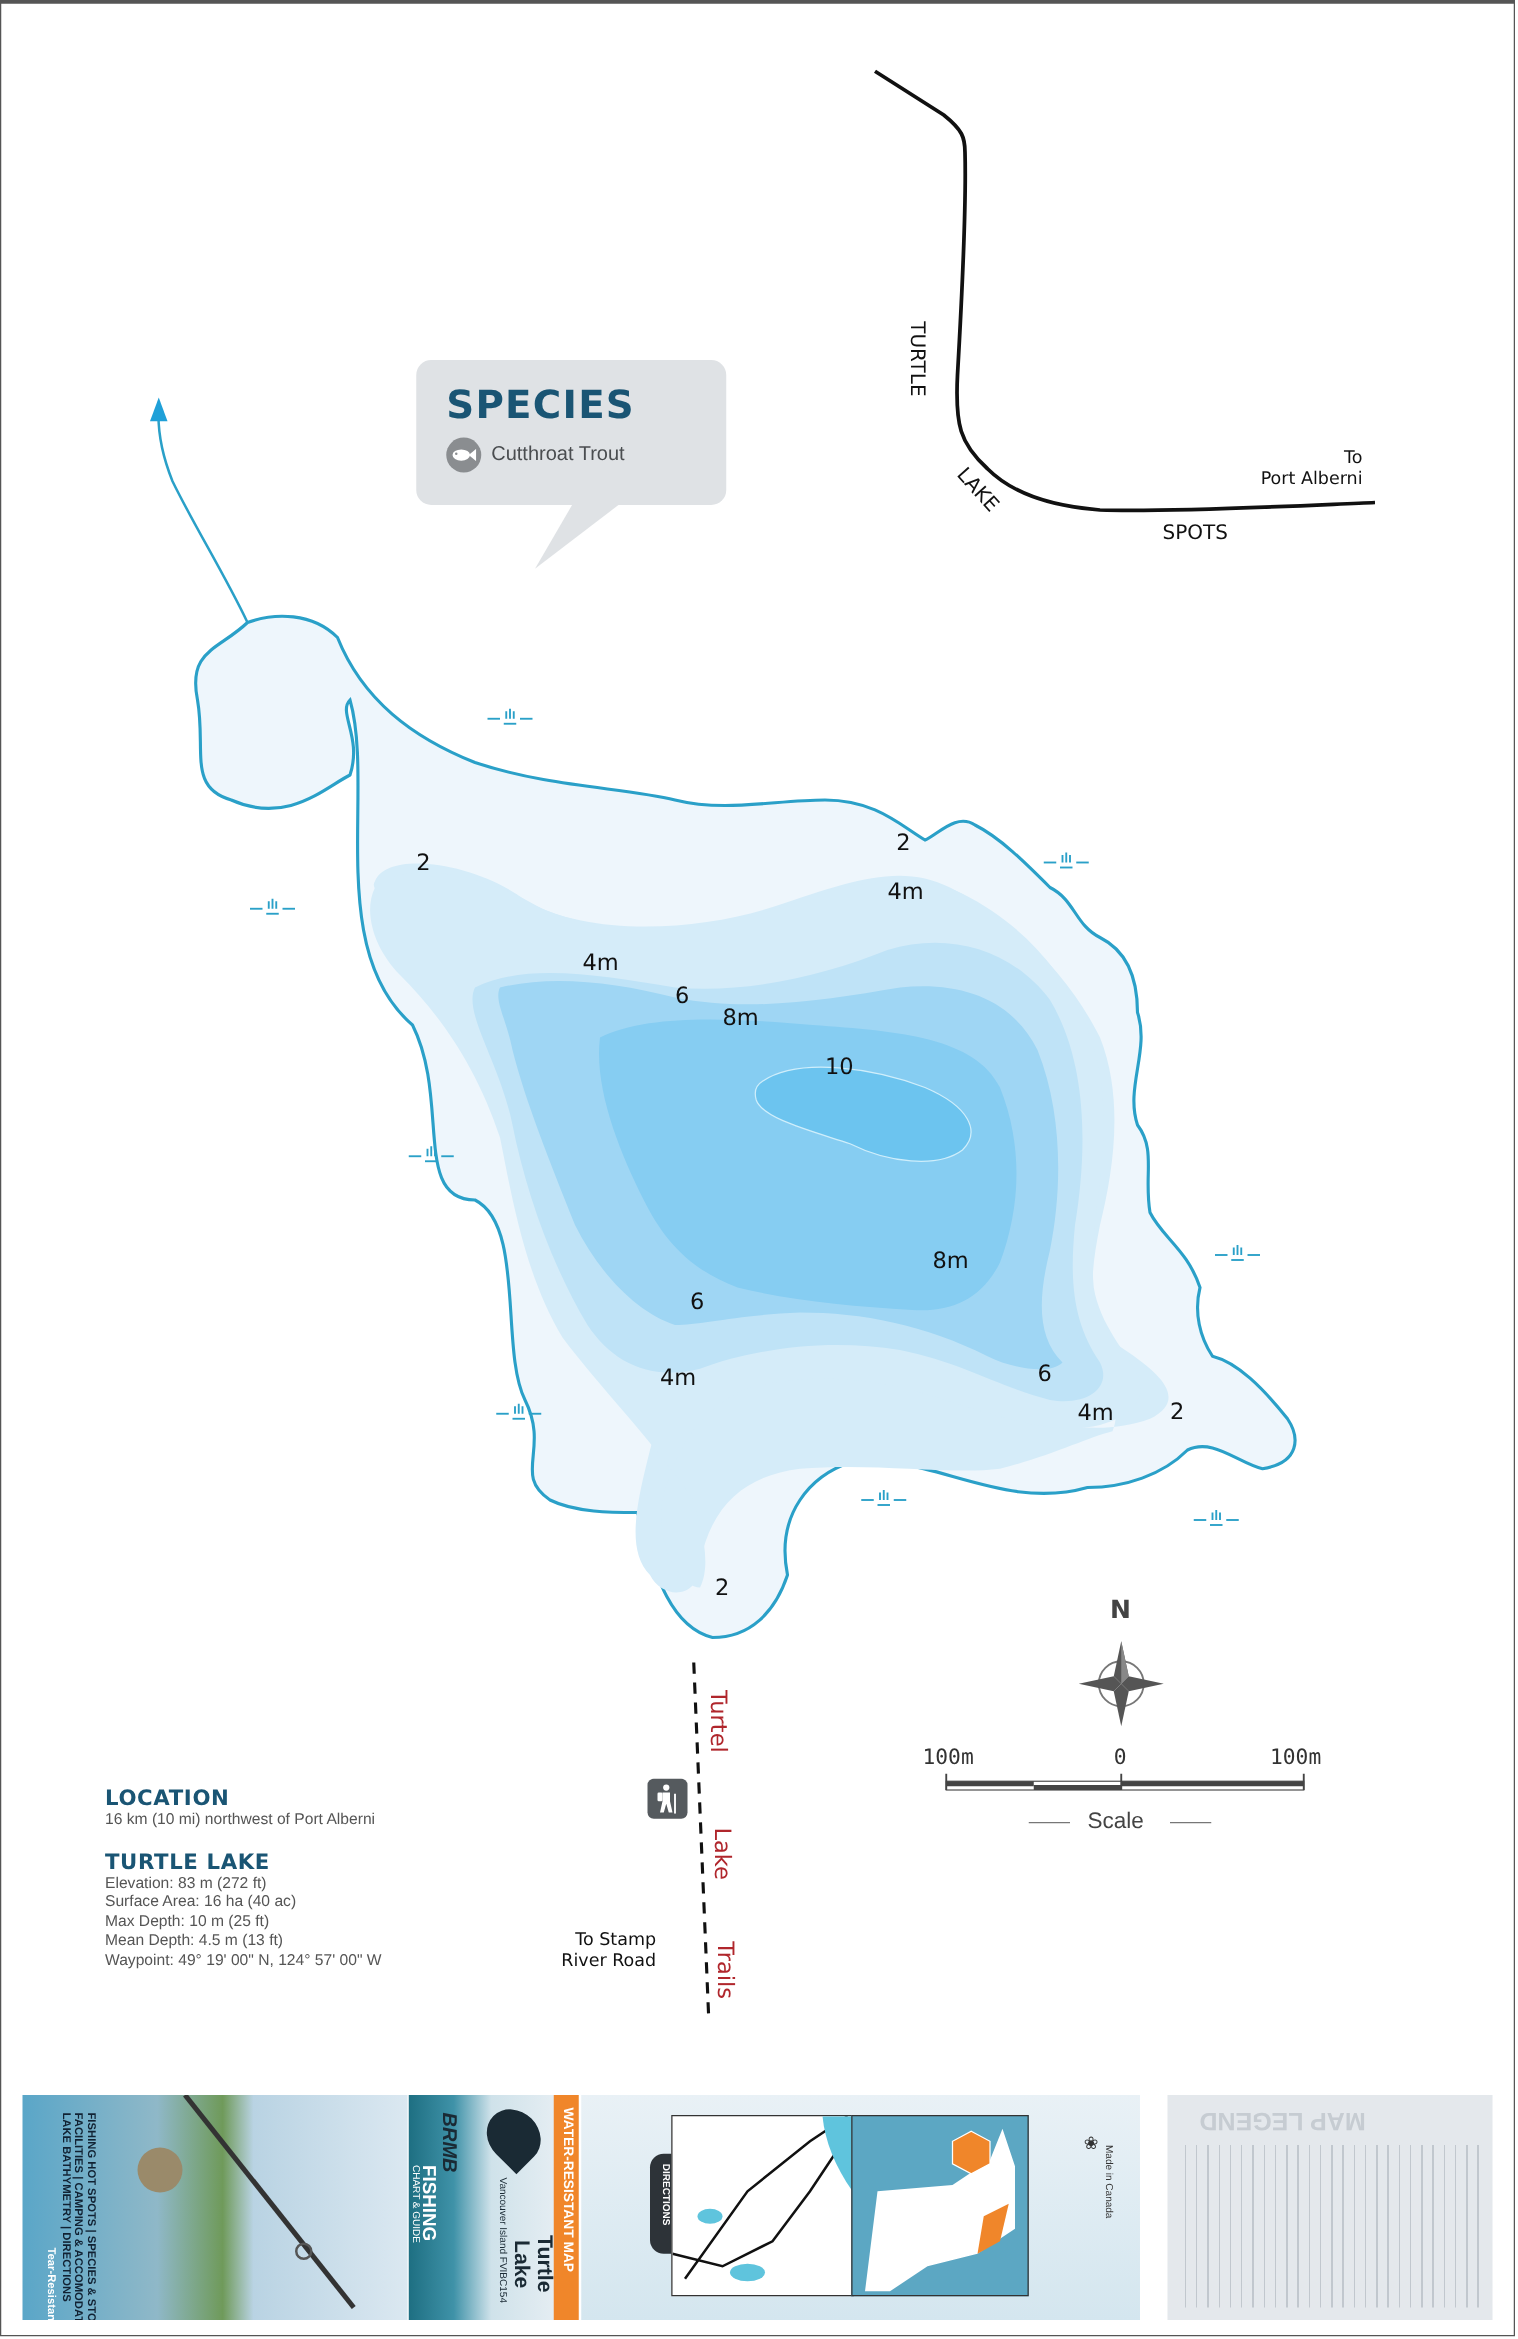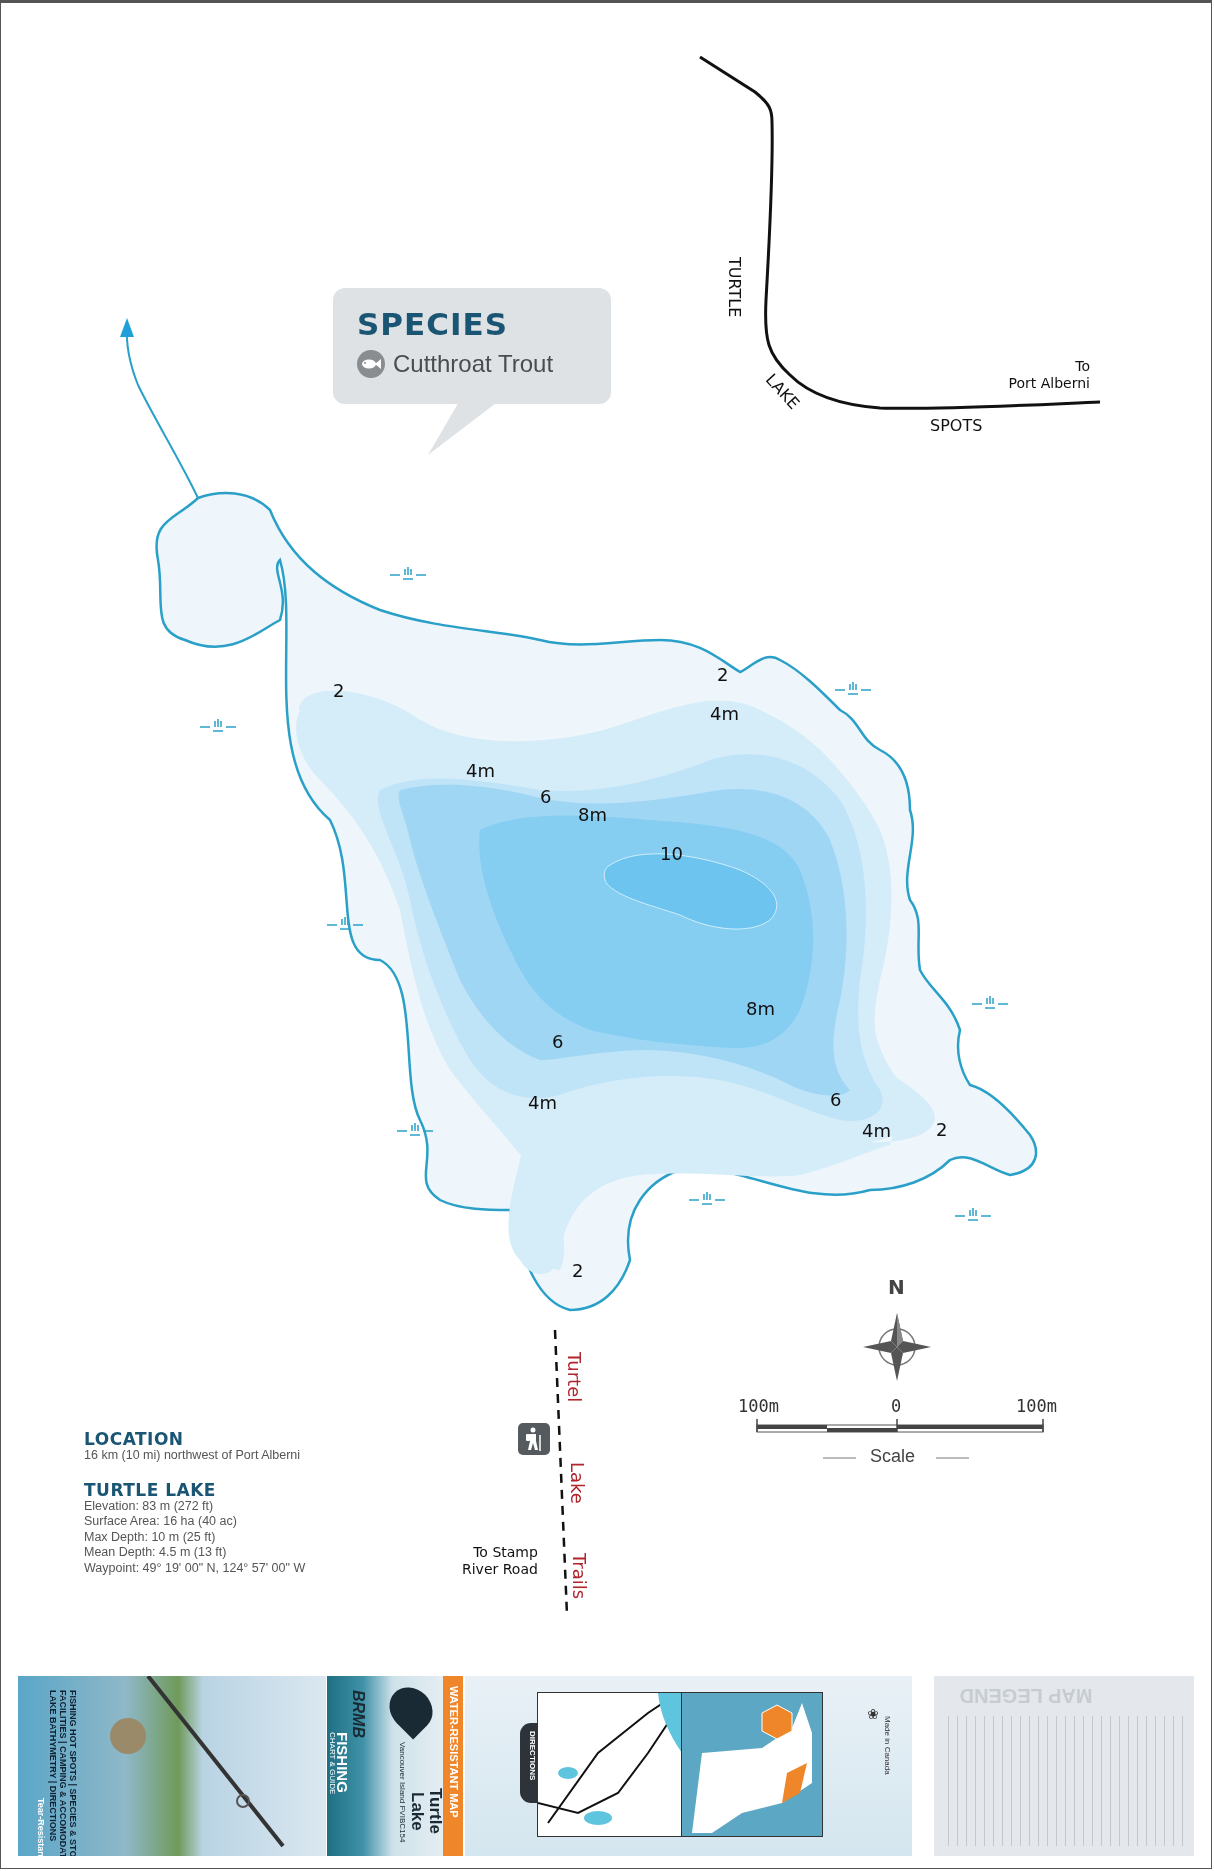--- a/index.html
+++ b/index.html
@@ -1,31 +1,31 @@
 <!DOCTYPE html>
 <html><head>
 <meta charset="utf-8">
 <style>
   html,body{margin:0;padding:0;background:#fff;}
   body{width:1214px;height:1871px;position:relative;overflow:hidden;font-family:"Liberation Sans","DejaVu Sans",sans-serif;}
   .frame{position:absolute;left:0;top:0;width:1212px;height:1869px;border:1px solid #555;border-top:3px solid #555;box-sizing:border-box;}
   svg.map{position:absolute;left:0;top:0;}
-  .species{position:absolute;left:333px;top:288px;width:278px;height:116px;background:#dfe2e5;border-radius:12px;}
+  .species{position:absolute;left:333px;top:288px;width:248px;height:116px;background:#dfe2e5;border-radius:12px;}
   .species-title{position:absolute;left:24px;top:18px;font-size:31px;font-weight:bold;color:#1a5574;letter-spacing:1px;font-family:"DejaVu Sans",sans-serif;}
   .species-row{position:absolute;left:24px;top:62px;display:flex;align-items:center;gap:8px;}
   .fish-badge{width:28px;height:28px;border-radius:50%;background:#8a8d90;display:flex;align-items:center;justify-content:center;}
-  .species-name{font-size:24px;color:#4a4d50;font-family:"Liberation Sans",sans-serif;}
+  .species-name{font-size:16px;color:#4a4d50;font-family:"Liberation Sans",sans-serif;}
   .depth{position:absolute;font-size:18px;color:#111;font-family:"DejaVu Sans",sans-serif;}
   .road-label{position:absolute;font-size:16px;color:#111;font-family:"DejaVu Sans",sans-serif;}
   .trail-label{position:absolute;font-size:18px;color:#b0262c;font-family:"DejaVu Sans",sans-serif;transform:rotate(90deg);transform-origin:left top;white-space:nowrap;}
   .info{position:absolute;left:84px;top:1432px;color:#555;font-size:12.5px;line-height:15.5px;font-family:"Liberation Sans",sans-serif;}
   .info h3{margin:0;color:#1a5574;font-size:17px;font-family:"DejaVu Sans",sans-serif;font-weight:bold;letter-spacing:.5px;}
   .info .gap{height:20px;}
   .hiker{position:absolute;left:518px;top:1423px;width:32px;height:32px;background:#555a5e;border-radius:5px;display:flex;align-items:center;justify-content:center;}
-  .to-stamp{position:absolute;left:462px;top:1544px;font-size:14px;line-height:17px;color:#111;text-align:right;font-family:"DejaVu Sans",sans-serif;}
+  .to-stamp{position:absolute;left:449px;top:1544px;font-size:14px;line-height:17px;color:#111;text-align:right;font-family:"DejaVu Sans",sans-serif;}
   .scale-num{position:absolute;font-size:17px;color:#333;font-family:"DejaVu Sans Mono",monospace;}
   .scale-word{position:absolute;left:870px;top:1446px;font-size:18px;color:#444;font-family:Liberation Sans, sans-serif;}
   .north{position:absolute;left:888px;top:1275px;font-size:20px;font-weight:bold;color:#444;font-family:"DejaVu Sans",sans-serif;}
   .strip{position:absolute;top:1676px;height:180px;overflow:hidden;}
   .vtext{position:absolute;transform:rotate(90deg);transform-origin:left top;white-space:nowrap;}
 </style>
 </head>
 <body>
 
 <div class="frame"></div>

